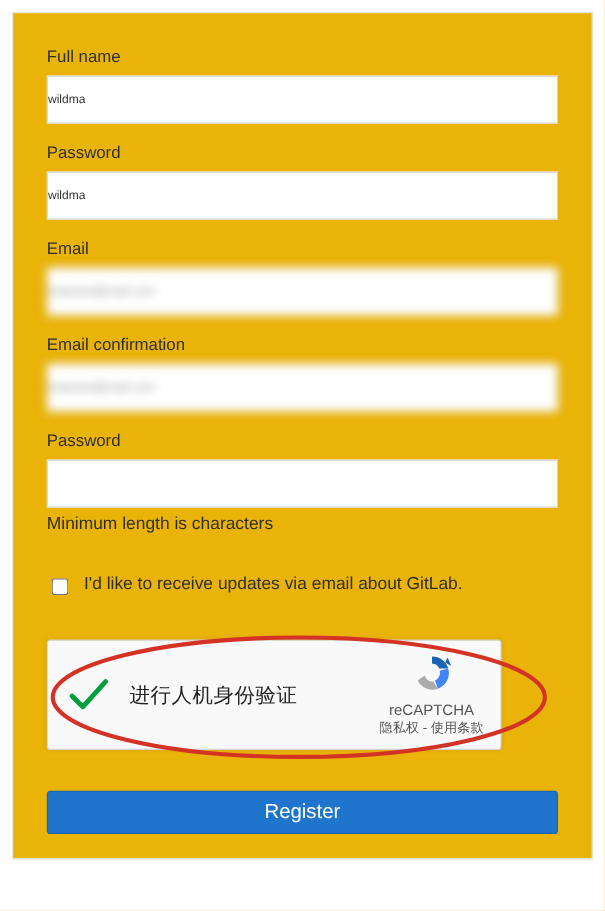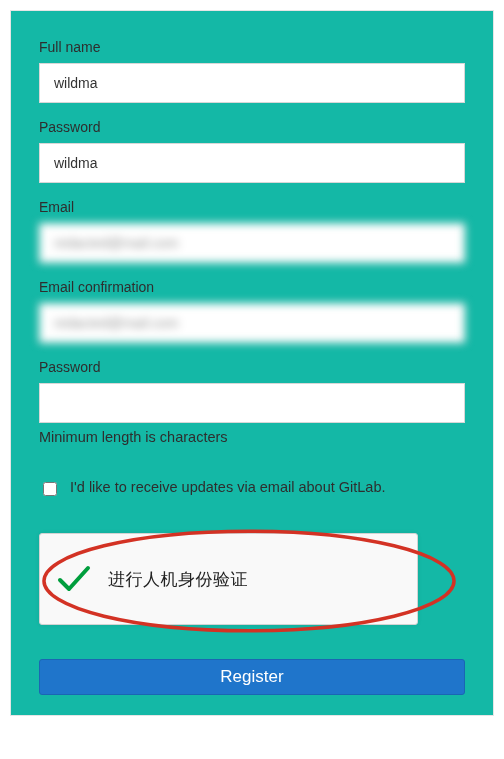--- a/index.html
+++ b/index.html
@@ -7,35 +7,35 @@
     margin: 0;
     padding: 10px;
     font-family: "Segoe UI", Tahoma, Arial, sans-serif;
     background: #fff;
     color: #333;
   }
   .card {
     width: 484px;
     border: 1px solid #e5e5e5;
     padding: 28px 28px 20px 28px;
-    background: #14b8a6;
+    background: #eab308;
   }
   .field-group { margin-bottom: 16px; }
   .field-label {
     display: block;
     font-size: 14px;
     color: #2e2e2e;
     margin-bottom: 8px;
   }
   .text-input {
     width: 100%;
     height: 40px;
     border: 1px solid #d7d7d7;
-    padding: 8px 14px;
-    font-size: 14px;
+    padding: 8px 0;
+    font-size: 10px;
     color: #333;
     background: #fff;
     outline: none;
     font-family: inherit;
   }
   .blur-value {
     filter: blur(4px);
     color: #999;
     user-select: none;
   }
@@ -155,18 +155,30 @@
     <svg class="annot-ellipse" viewBox="0 0 426 116">
       <ellipse cx="213" cy="58" rx="206" ry="50" fill="none" stroke="#d33224" stroke-width="3.5"></ellipse>
     </svg>
     <div class="captcha-box">
       <span class="captcha-check">
         <svg width="40" height="40" viewBox="0 0 40 40">
           <polyline points="6,21 15,30 34,9" fill="none" stroke="#009e3d" stroke-width="4" stroke-linecap="round" stroke-linejoin="round"></polyline>
         </svg>
       </span>
       <span class="captcha-text">进行人机身份验证</span>
+      <div class="captcha-right">
+        <div class="logo">
+          <svg width="34" height="34" viewBox="0 0 34 34">
+            <path d="M17 3 A14 14 0 0 1 30.5 13 L23 13 A7 7 0 0 0 17 9 Z" fill="#1c63b7"></path>
+            <path d="M30.5 13 A14 14 0 0 1 22 30 L19.5 23 A7 7 0 0 0 23.5 15 Z" fill="#4285f4"></path>
+            <path d="M22 30 A14 14 0 0 1 5 23 L11 19 A7 7 0 0 0 18 24 Z" fill="#ababab"></path>
+            <polygon points="28,8 33,11 30,4" fill="#1c63b7"></polygon>
+          </svg>
+        </div>
+        <div class="brand">reCAPTCHA</div>
+        <div class="links">隐私权 - 使用条款</div>
+      </div>
     </div>
   </div>
 
   <button class="register-btn">Register</button>
 
 </div>
 
 </body></html>

